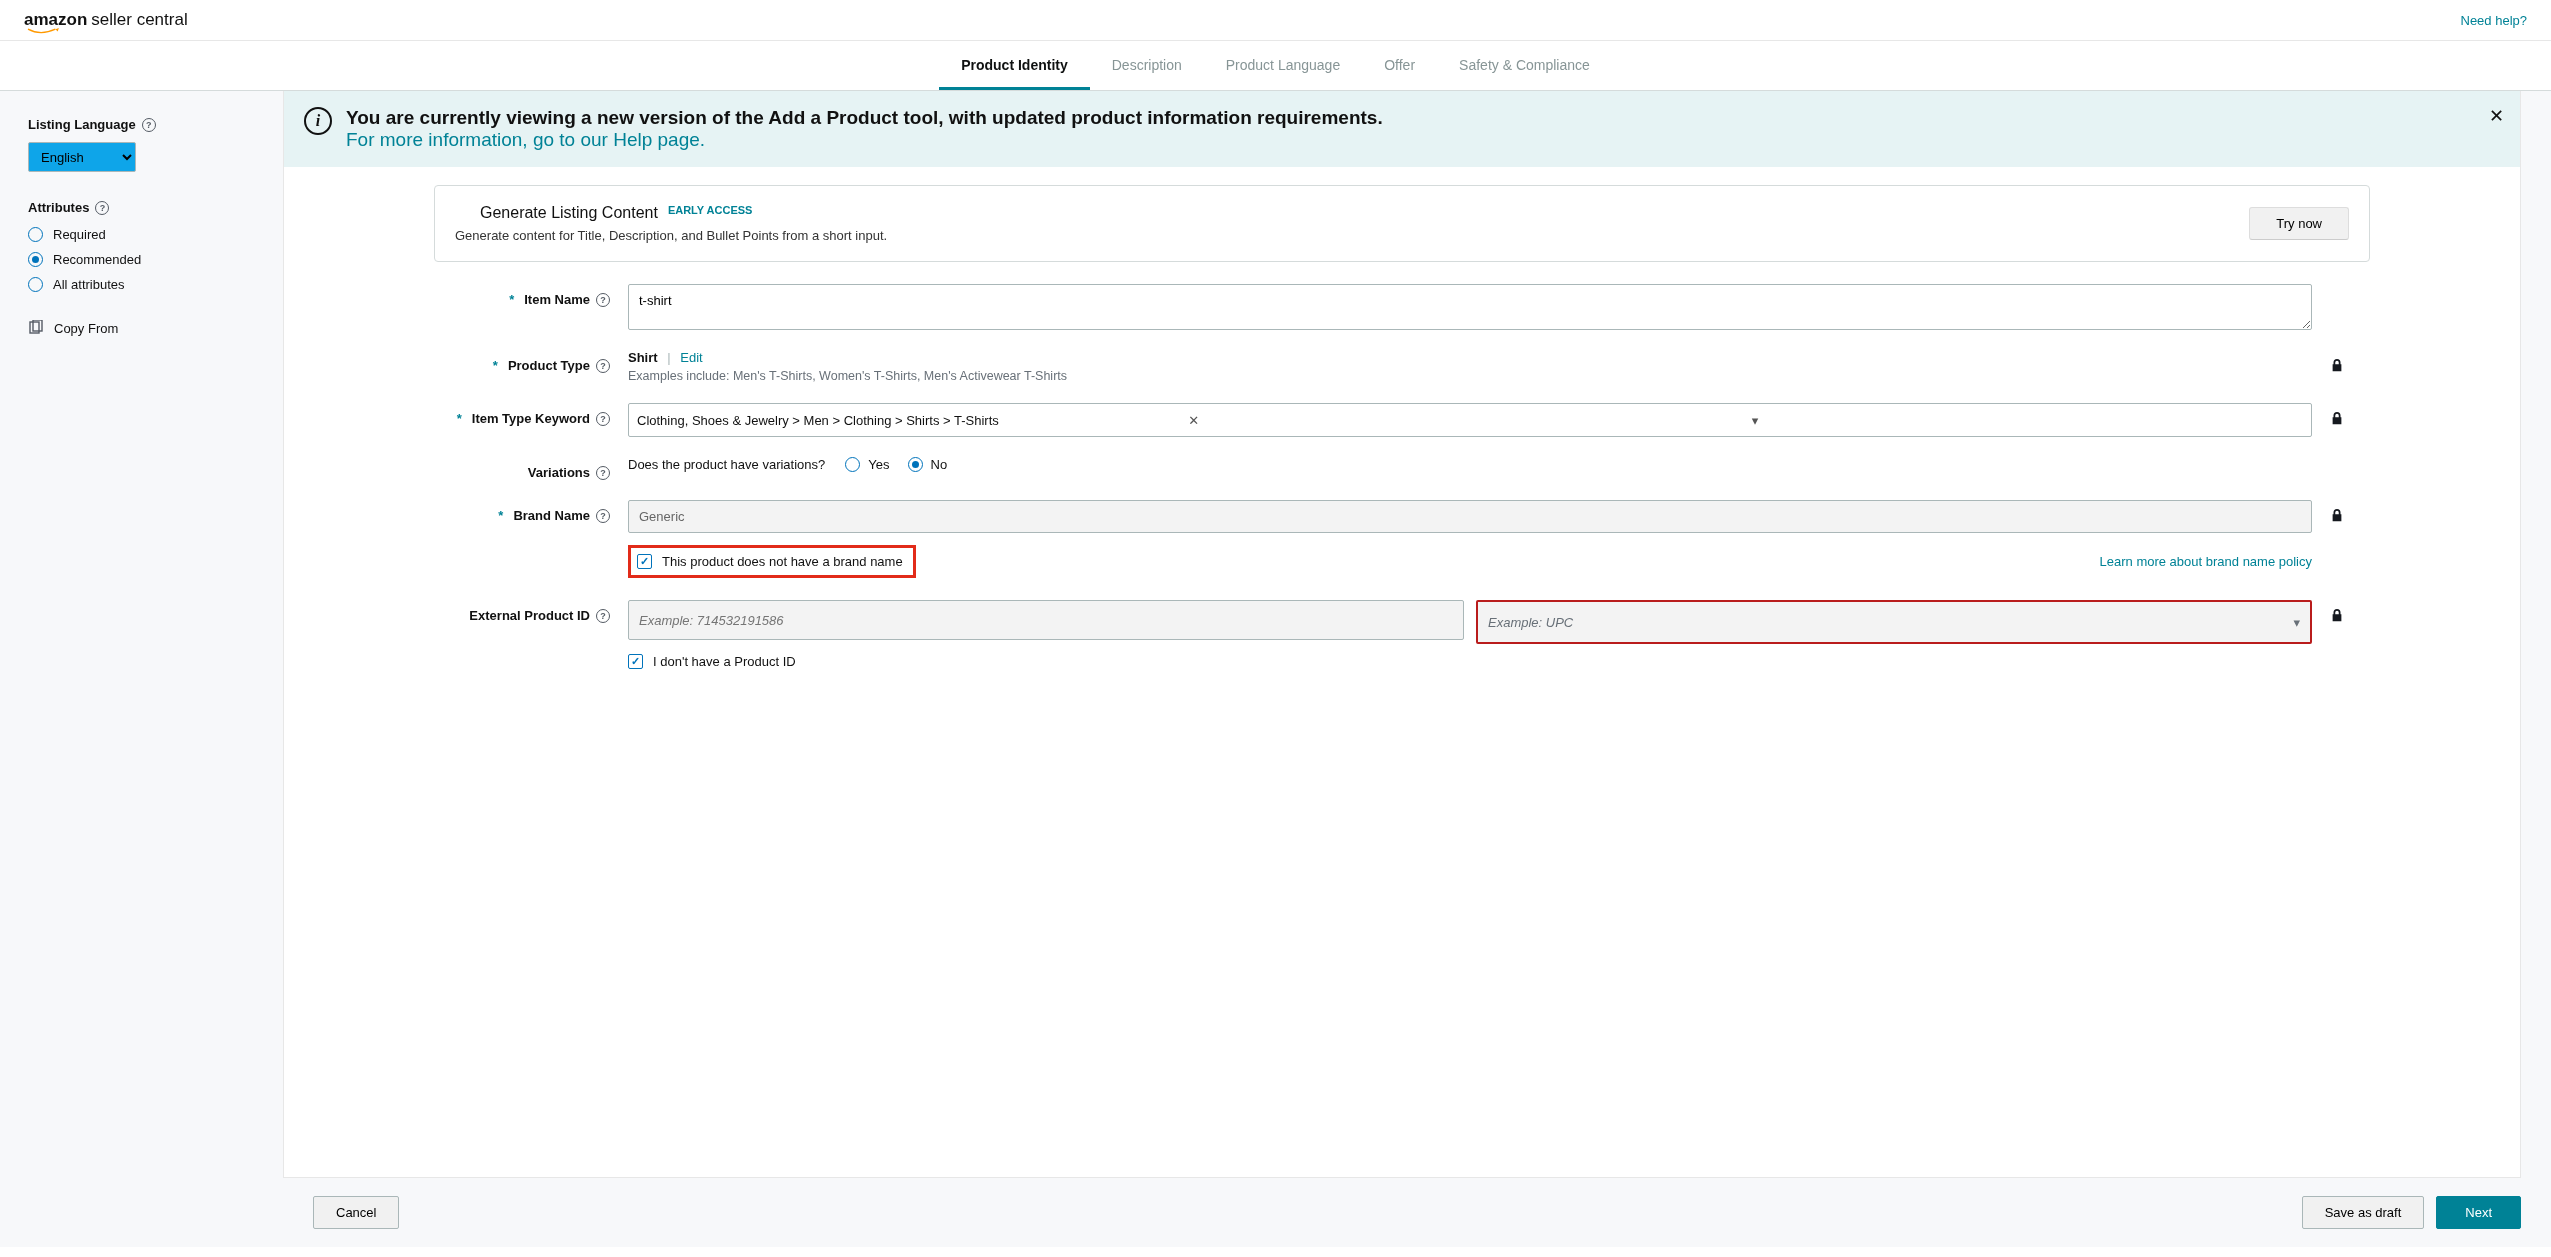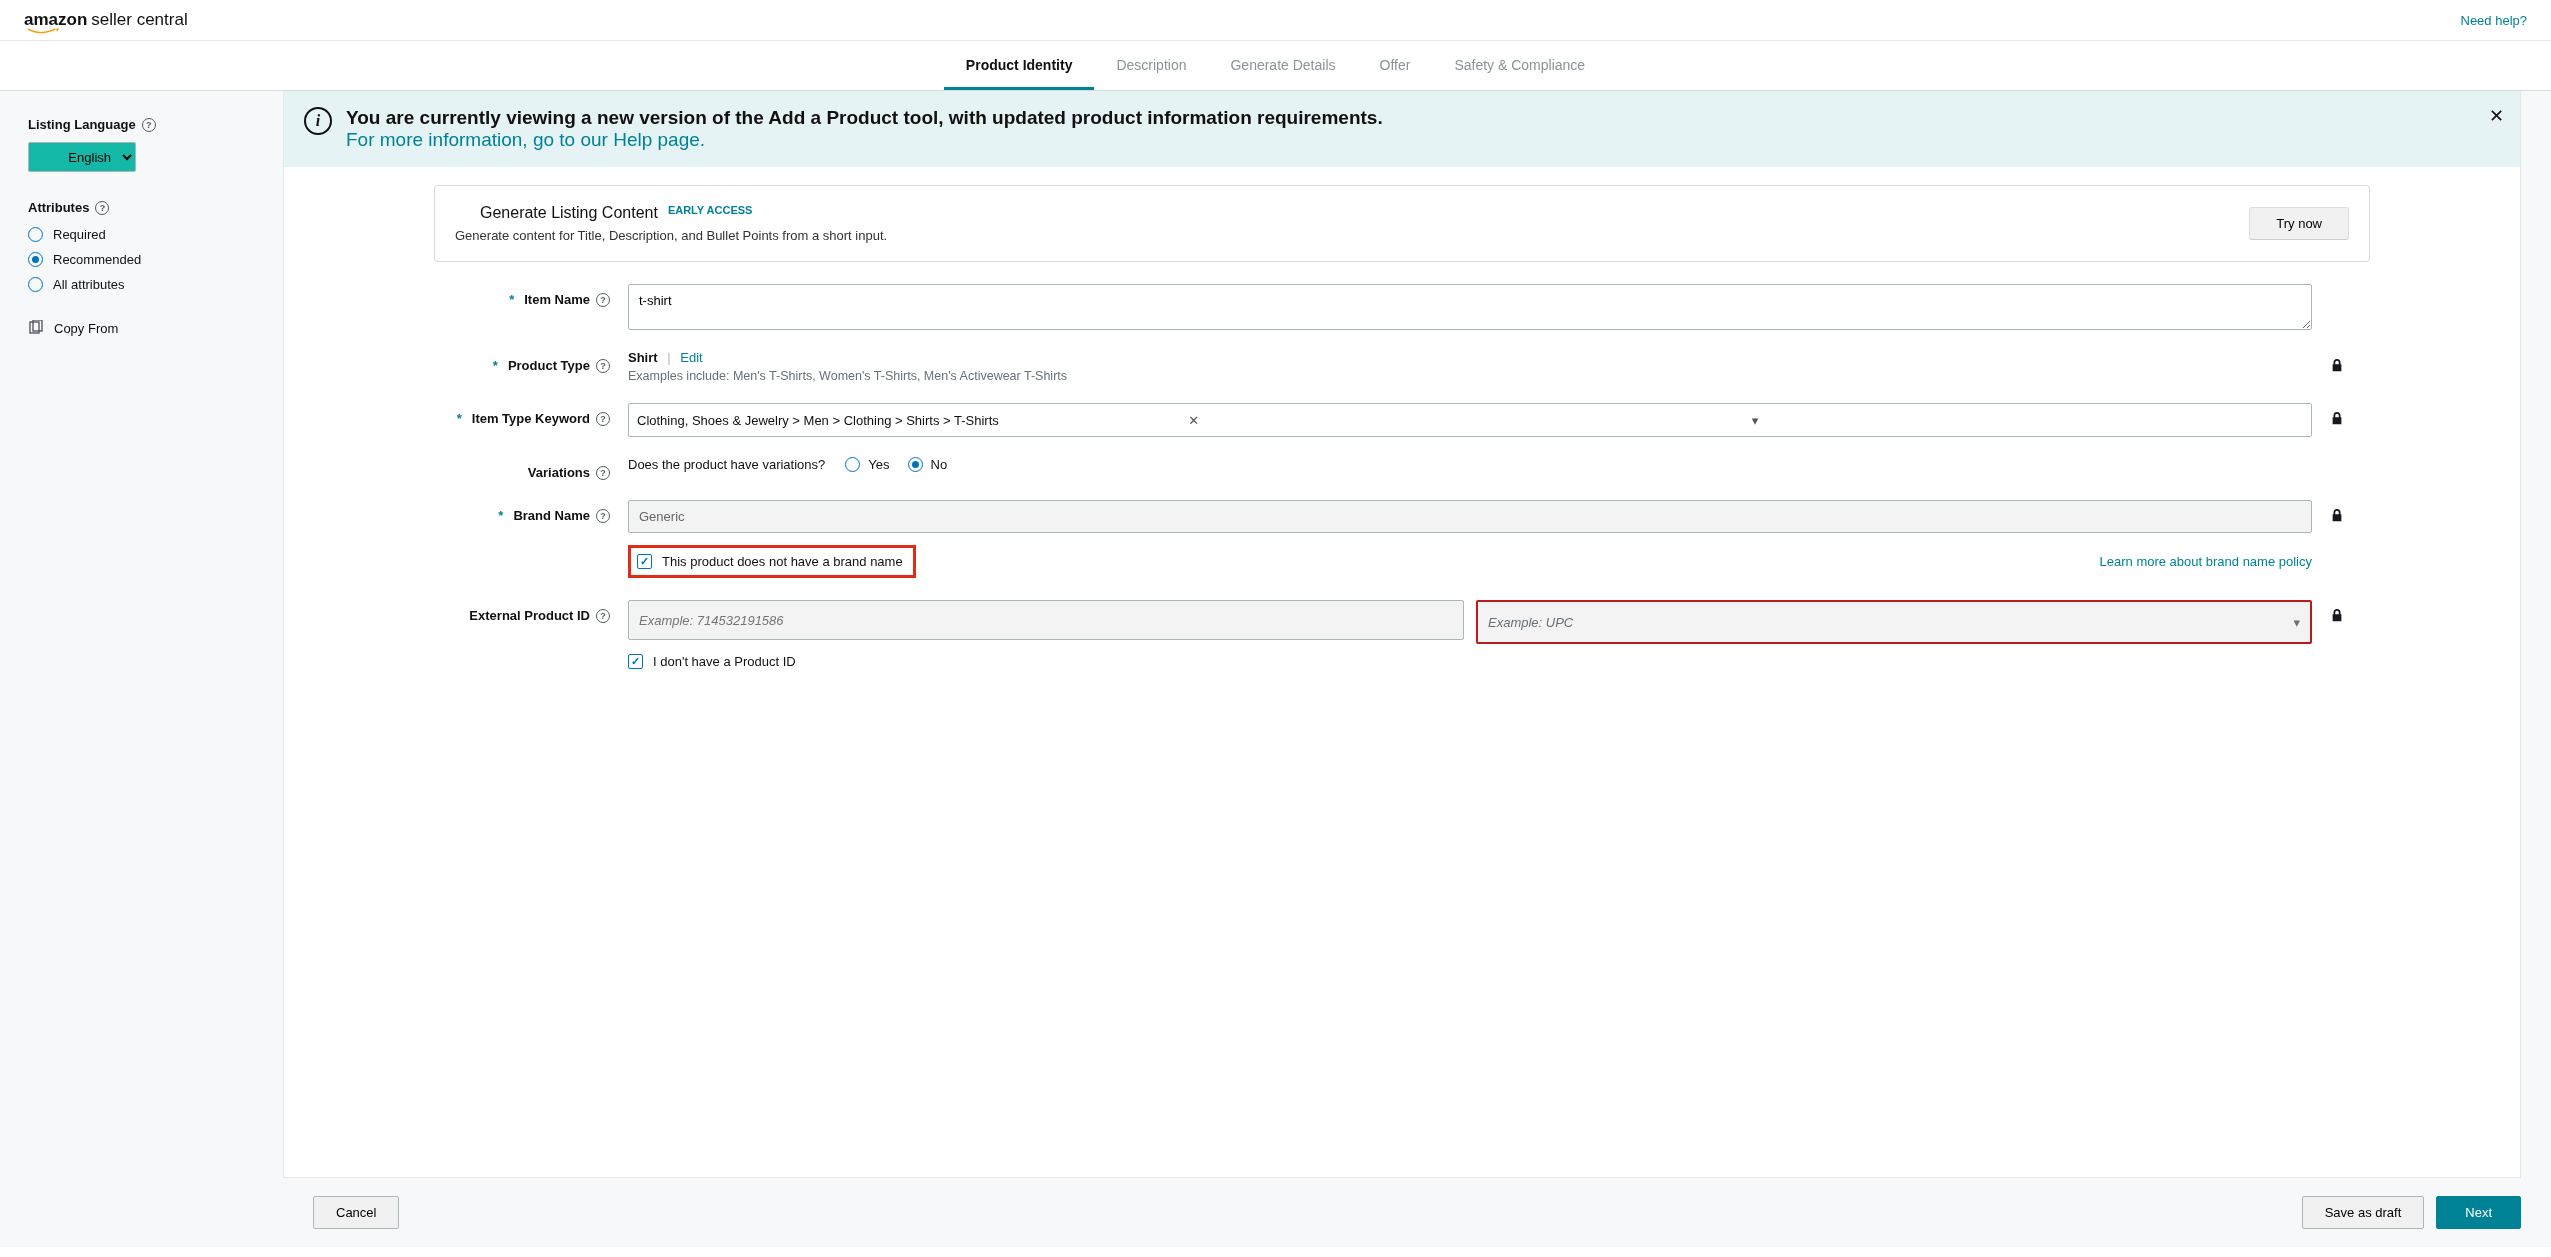--- a/index.html
+++ b/index.html
@@ -10,21 +10,21 @@
 .logo-smile { width: 40px; height: 8px; position: relative; }
 .logo-sc { font-weight: 400; margin-left: 4px; }
 .need-help { color: #008296; font-size: 13px; }
 .tabs-row { display: flex; justify-content: center; border-bottom: 1px solid #d5dbdb; box-shadow: 0 1px 0 rgba(0,0,0,0.03); }
 .tab { padding: 16px 22px 14px; font-size: 14px; color: #879596; cursor: pointer; border-bottom: 3px solid transparent; }
 .tab.active { color: #0f1111; font-weight: 700; border-bottom-color: #008296; }
 .body-wrap { display: flex; background: #f7f8fa; min-height: calc(100vh - 170px); }
 .sidebar { width: 283px; padding: 26px 28px; }
 .side-label { font-weight: 700; font-size: 13px; display: inline-flex; align-items: center; gap: 6px; }
 .help-dot { width: 14px; height: 14px; border: 1.5px solid #545b64; border-radius: 50%; display: inline-flex; align-items: center; justify-content: center; font-size: 9px; font-weight: 700; color: #545b64; cursor: pointer; }
-.lang-select { margin-top: 10px; width: 108px; height: 30px; padding: 0 8px; border: 1px solid #aab7b8; border-radius: 2px; font-size: 13px; background: #14b8a6; text-align: right; }
+.lang-select { margin-top: 10px; width: 108px; height: 30px; padding: 0 8px; border: 1px solid #aab7b8; border-radius: 2px; font-size: 13px; background: #0ea5e9; }
 .attrs { margin-top: 28px; }
 .radio-list { margin-top: 12px; }
 .radio-row { display: flex; align-items: flex-end; gap: 10px; margin-bottom: 10px; font-size: 13px; cursor: pointer; }
 .radio-circle { width: 15px; height: 15px; border: 1.5px solid #0073bb; border-radius: 50%; display: inline-flex; align-items: center; justify-content: center; }
 .radio-circle.sel::after { content: ''; width: 7px; height: 7px; background: #0073bb; border-radius: 50%; }
 .copy-from { margin-top: 28px; display: flex; align-items: center; gap: 10px; cursor: pointer; font-size: 13px; }
 .main { flex: 1; background: #fff; margin-right: 30px; border: 1px solid #e7e7e7; border-top: none; }
 .info-banner { background: #e6f3f4; padding: 16px 20px; display: flex; align-items: flex-start; gap: 14px; position: relative; }
 .info-icon { width: 28px; height: 28px; border: 2px solid #111; border-radius: 50%; display: flex; align-items: center; justify-content: center; font-family: serif; font-weight: 700; font-size: 16px; font-style: italic; flex-shrink: 0; }
 .info-text { font-size: 19px; }
@@ -83,21 +83,21 @@
       </svg>
     </span>
     <span class="logo-sc">seller central</span>
   </div>
   <a href="#" class="need-help">Need help?</a>
 </div>
 
 <div class="tabs-row">
   <div class="tab active">Product Identity</div>
   <div class="tab">Description</div>
-  <div class="tab">Generate Details</div>
+  <div class="tab">Product Language</div>
   <div class="tab">Offer</div>
   <div class="tab">Safety &amp; Compliance</div>
 </div>
 
 <div class="body-wrap">
 
   <div class="sidebar">
     <div class="side-label">
       <span>Listing Language</span>
       <span class="help-dot">?</span>

